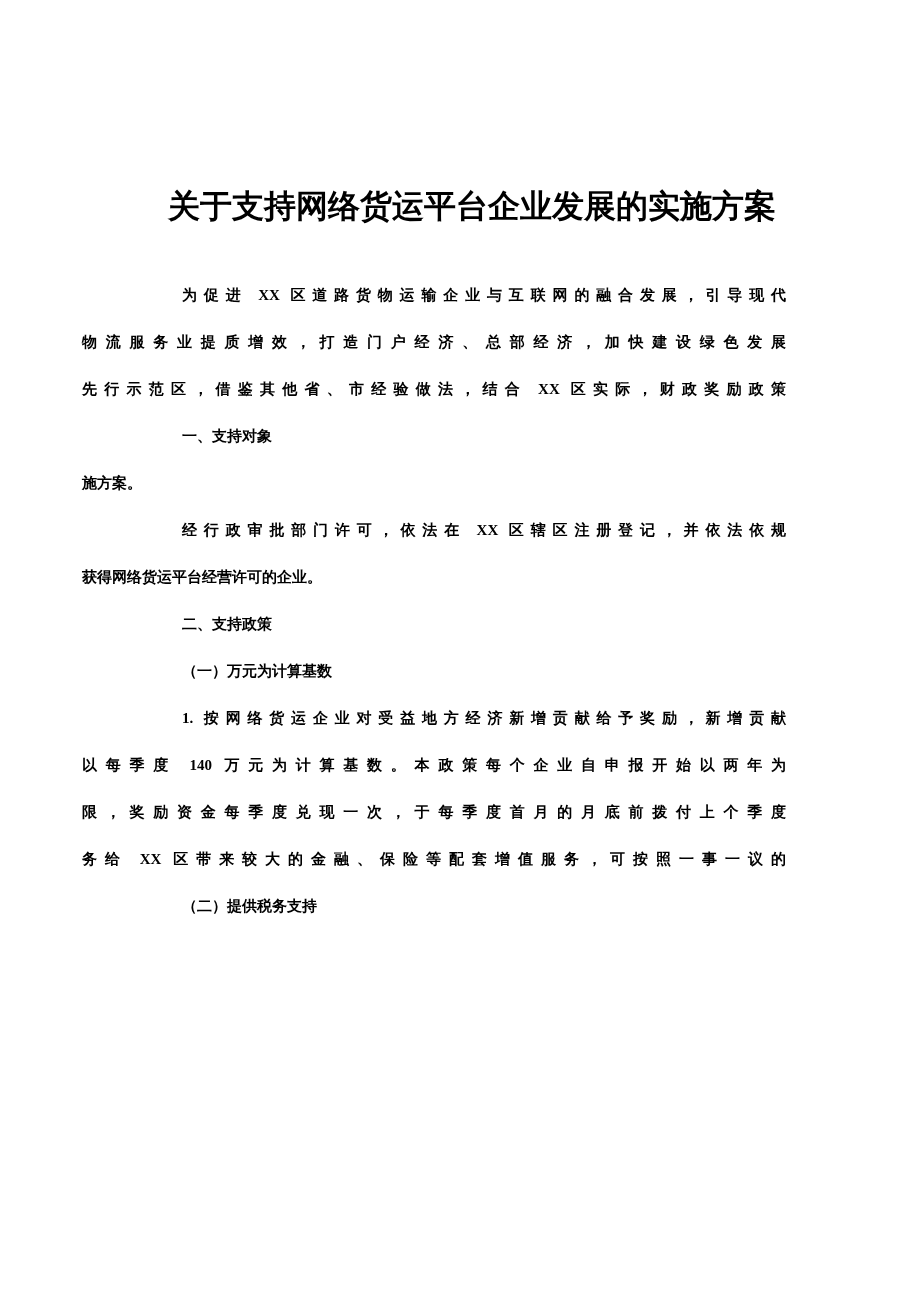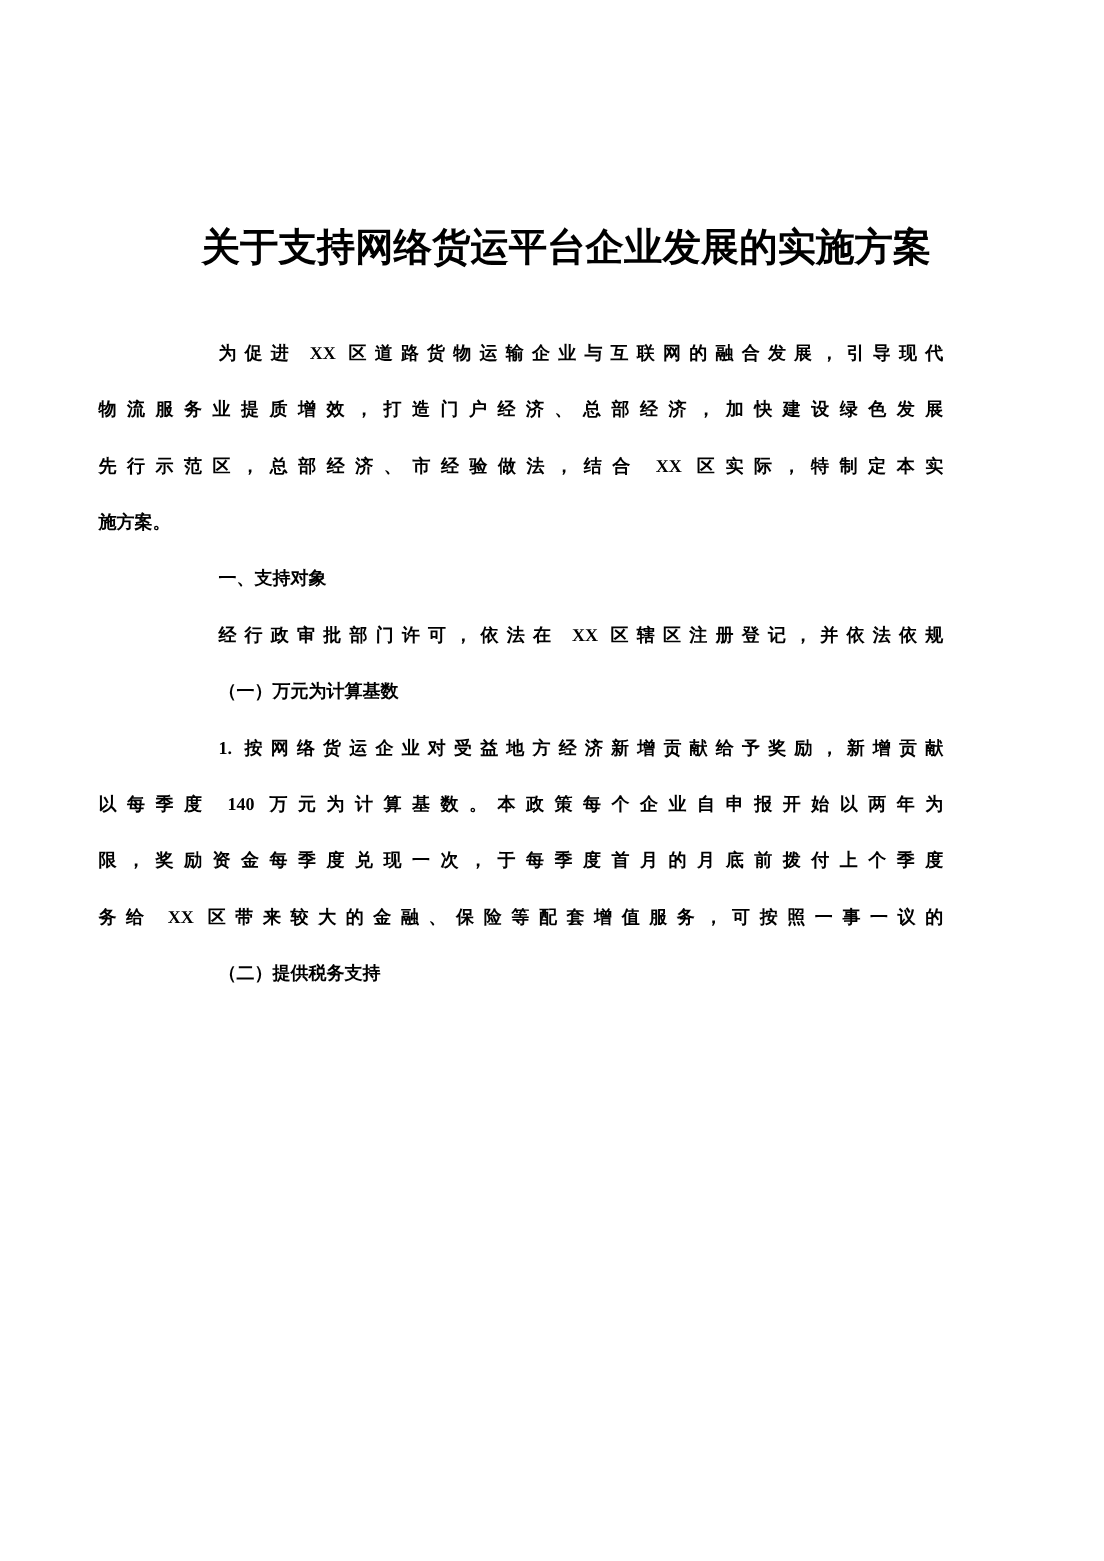--- a/index.html
+++ b/index.html
@@ -58,24 +58,26 @@
 </head>
 <body>
 
 <div class="page">
 
   <h1 class="title">关于支持网络货运平台企业发展的实施方案</h1>
 
   <div class="body-text">
     <div class="ln fill ind">为促进 XX 区道路货物运输企业与互联网的融合发展，引导现代</div>
     <div class="ln fill">物流服务业提质增效，打造门户经济、总部经济，加快建设绿色发展</div>
-    <div class="ln fill">先行示范区，总部经济、市经验做法，结合 XX 区实际，特制定本实</div>
+    <div class="ln fill">先行示范区，借鉴其他省、市经验做法，结合 XX 区实际，财政奖励政策</div>
+    <div class="ln ind">一、支持对象</div>
     <div class="ln">施方案。</div>
-    <div class="ln ind">一、支持对象</div>
     <div class="ln fill ind">经行政审批部门许可，依法在 XX 区辖区注册登记，并依法依规</div>
+    <div class="ln">获得网络货运平台经营许可的企业。</div>
+    <div class="ln ind">二、支持政策</div>
     <div class="ln ind">（一）万元为计算基数</div>
     <div class="ln fill ind">1. 按网络货运企业对受益地方经济新增贡献给予奖励，新增贡献</div>
     <div class="ln fill">以每季度 140 万元为计算基数。本政策每个企业自申报开始以两年为</div>
     <div class="ln fill">限，奖励资金每季度兑现一次，于每季度首月的月底前拨付上个季度</div>
     <div class="ln fill">务给 XX 区带来较大的金融、保险等配套增值服务，可按照一事一议的</div>
     <div class="ln ind">（二）提供税务支持</div>
   </div>
 
 </div>
 

